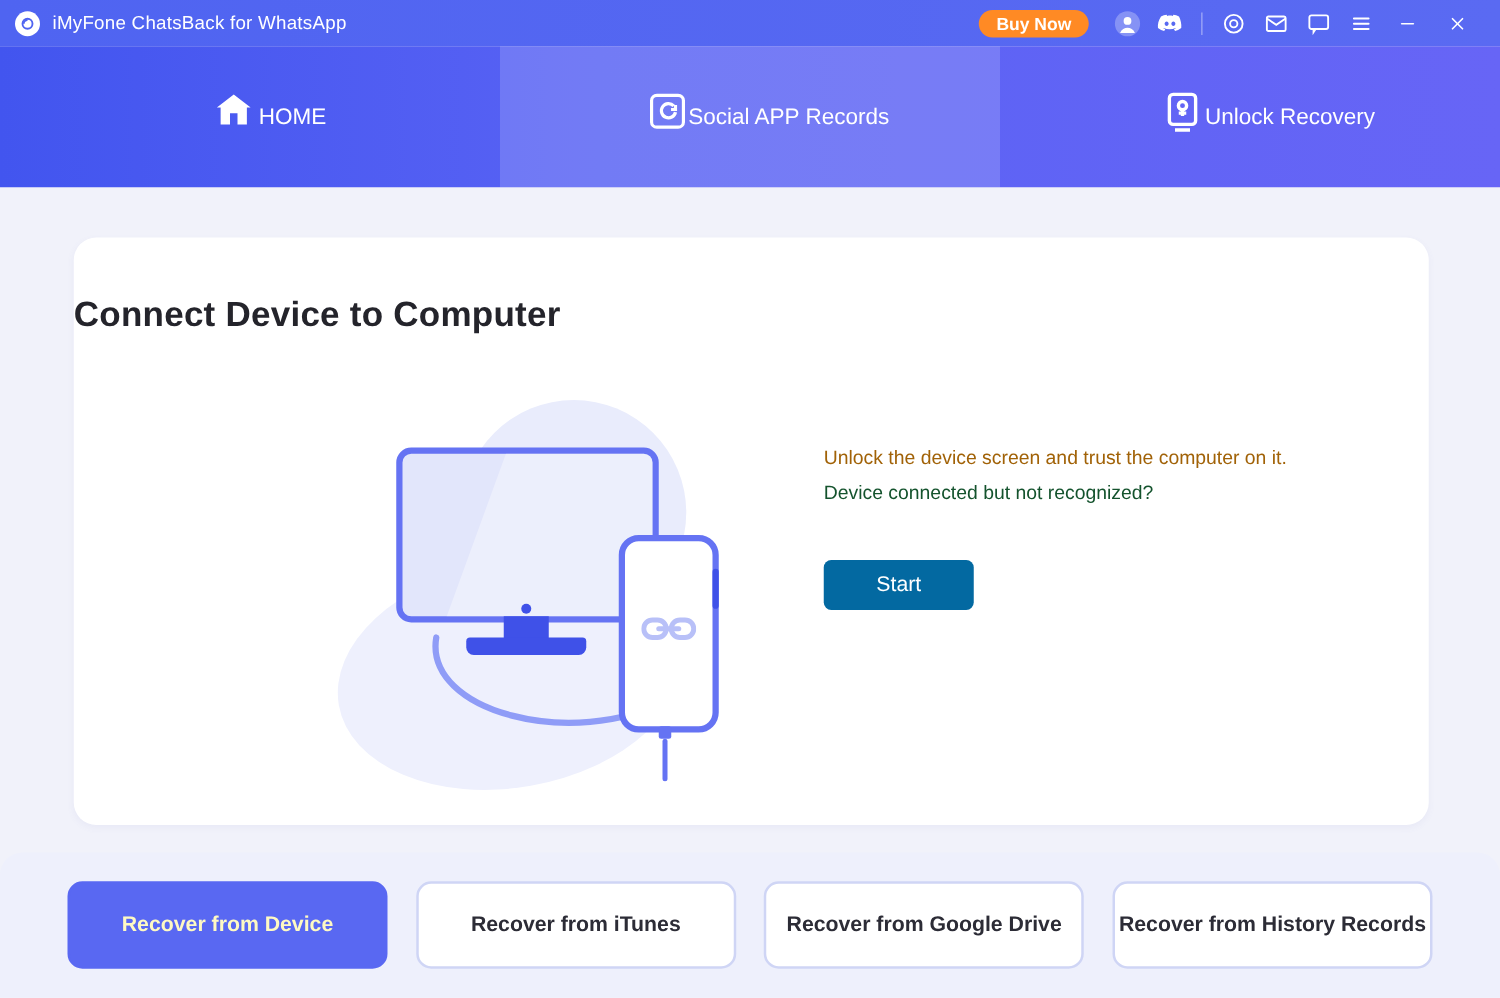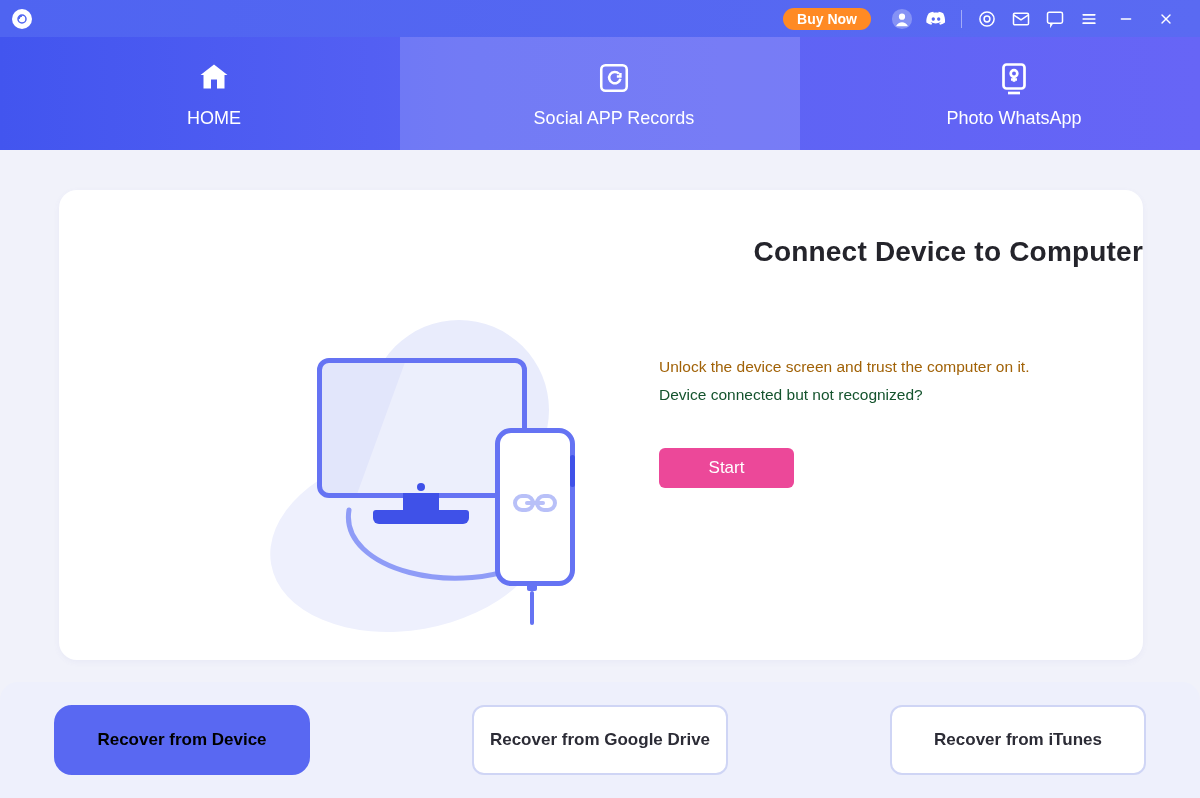--- a/index.html
+++ b/index.html
@@ -29,38 +29,38 @@
   .tb-sep { width:1px; height:18px; background: rgba(255,255,255,.45); margin: 0 8px; }
   .win-btn { width:24px; height:24px; display:flex; align-items:center; justify-content:center; margin: 0 8px; cursor:pointer; }
 
   .navbar {
     height: 113px;
     display:flex;
     background: linear-gradient(90deg, #4255ef 0%, #5862f4 40%, #6765f6 100%);
     color:#fff;
   }
   .nav-item {
-    flex:1; display:flex; flex-direction:column; align-items:center; justify-content:center;
+    flex:1; display:flex; flex-direction:row; align-items:center; justify-content:center;
     cursor:pointer; position:relative;padding-left:28px;
   }
   .nav-item.active { background: rgba(255,255,255,.16); }
   .nav-item .nav-icon { height:40px; display:flex; align-items:center; justify-content:center; margin-bottom:10px; }
   .nav-item .nav-label { font-size:18px; font-weight:500; }
 
   .content-area {
     position:absolute; left:0; right:0; top:150px; bottom:0;
     background:#f1f2fa;
   }
   .card {
     position:absolute; left:59px; right:57px; top:40px; height:470px;
     background:#fff; border-radius:18px;
     box-shadow: 0 2px 6px rgba(100,110,180,.06);
   }
   .card h1 {
-    text-align:right; font-size:28px; font-weight:700; color:#24242b;
+    text-align:left; font-size:28px; font-weight:700; color:#24242b;
     padding-top:46px; letter-spacing:.2px;
   }
 
   .illus {
     position:absolute; left:200px; top:130px; width:340px; height:290px;
   }
   .blob1 { position:absolute; left:110px; top:0; width:180px; height:180px; background:#e9ecfc; border-radius:50%; }
   .blob2 { position:absolute; left:10px; top:130px; width:280px; height:180px; background:#eef0fd; border-radius:50%; transform:rotate(-10deg); }
   .monitor {
     position:absolute; left:58px; top:38px; width:210px; height:140px;
@@ -102,49 +102,50 @@
     position:absolute; left:252px; top:168px; width:48px; height:30px; display:flex; align-items:center; justify-content:center;
   }
 
   .right-pane{
     position:absolute; left:600px; top:168px; right:60px;
     font-size:15px;
   }
   .instr{ color:#a16207; font-size:15.5px; }
   .trouble{ color:#14532d; margin-top:10px; display:inline-block; cursor:pointer; font-size:15.5px; }
   .start-btn{
-    margin-top:44px; width:135px; height:40px; background:#ec4899; color:#fff;
+    margin-top:44px; width:120px; height:40px; background:#0369a1; color:#fff;
     border:none; border-radius:6px; font-size:17px; font-weight:500; cursor:default;
   }
 
   .bottom-bar{
     position:absolute; left:0; right:0; bottom:0; height:116px;
     background:#eef0fc; border-radius:18px 18px 0 0;
     display:flex; align-items:center; justify-content:space-between;
     padding: 0 54px;
   }
   .opt-btn{
     width:256px; height:70px; border-radius:12px; font-size:17px; font-weight:600;
     display:flex; align-items:center; justify-content:center; cursor:pointer;
     border:2px solid #cfd5f5; background:#fff; color:#2c2c36;
   }
   .opt-btn.primary{
-    background:#5968f2; color:#000000; border-color:#5968f2;border-radius:18px;
+    background:#5968f2; color:#fef9c3; border-color:#5968f2;
   }
 </style>
 </head>
 <body>
 
 <div class="titlebar">
   <div class="logo">
     <svg width="12" height="12" viewBox="0 0 24 24" fill="none" stroke="#4f64f1" stroke-width="3">
         <circle cx="12" cy="12" r="8"></circle>
         <path d="M6 12a6 6 0 0 1 6-6"></path>
       </svg>
   </div>
+  <div class="title">iMyFone ChatsBack for WhatsApp</div>
   <div class="spacer"></div>
   <div class="buy-now">Buy Now</div>
   <div class="tb-icon">
     <svg width="22" height="22" viewBox="0 0 24 24">
         <circle cx="12" cy="12" r="11" fill="rgba(255,255,255,.28)"></circle>
         <circle cx="12" cy="9.5" r="3.4" fill="#fff"></circle>
         <path d="M5.5 20c1.3-3.2 4-4.5 6.5-4.5s5.2 1.3 6.5 4.5" fill="#fff"></path>
       </svg>
   </div>
   <div class="tb-icon">
@@ -212,21 +213,21 @@
   </div>
   <div class="nav-item">
     <div class="nav-icon">
       <svg width="36" height="36" viewBox="0 0 24 24" fill="none" stroke="#fff" stroke-width="1.8">
           <rect x="5" y="3" width="14" height="16" rx="2"></rect>
           <circle cx="12" cy="9" r="2.2"></circle>
           <path d="M12 11.2v3.3M10 13h4"></path>
           <line x1="8" y1="22" x2="16" y2="22"></line>
         </svg>
     </div>
-    <div class="nav-label">Photo WhatsApp</div>
+    <div class="nav-label">Unlock Recovery</div>
   </div>
 </div>
 
 <div class="content-area">
   <div class="card">
     <h1>Connect Device to Computer</h1>
 
     <div class="illus">
       <div class="blob1"></div>
       <div class="blob2"></div>
@@ -253,16 +254,17 @@
 
     <div class="right-pane">
       <div class="instr">Unlock the device screen and trust the computer on it.</div>
       <a class="trouble">Device connected but not recognized?</a>
       <div><button class="start-btn" disabled="">Start</button></div>
     </div>
   </div>
 
   <div class="bottom-bar">
     <div class="opt-btn primary">Recover from Device</div>
+    <div class="opt-btn">Recover from iTunes</div>
     <div class="opt-btn">Recover from Google Drive</div>
-    <div class="opt-btn">Recover from iTunes</div>
+    <div class="opt-btn">Recover from History Records</div>
   </div>
 </div>
 
 </body></html>

